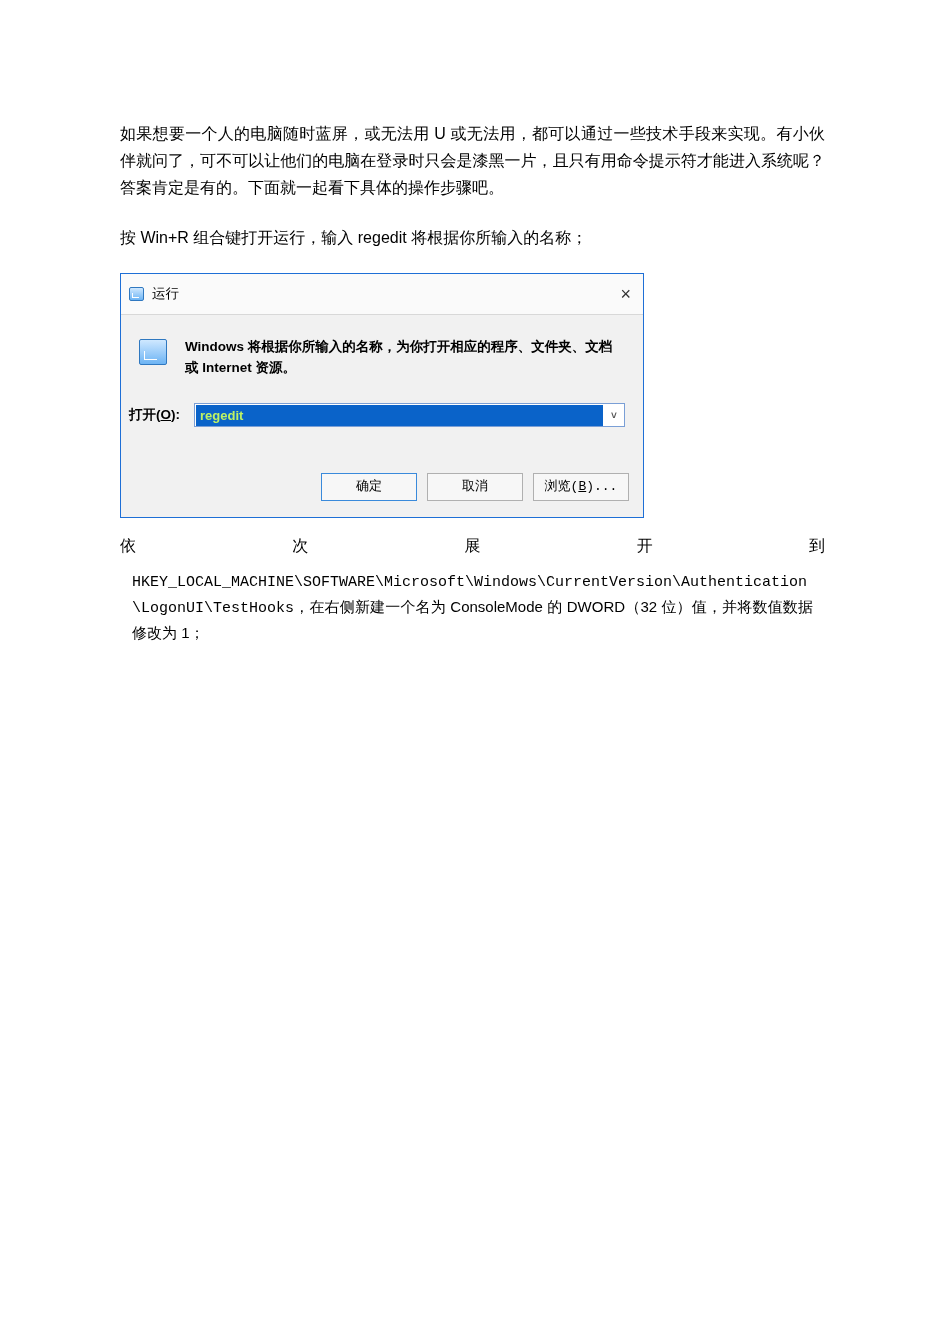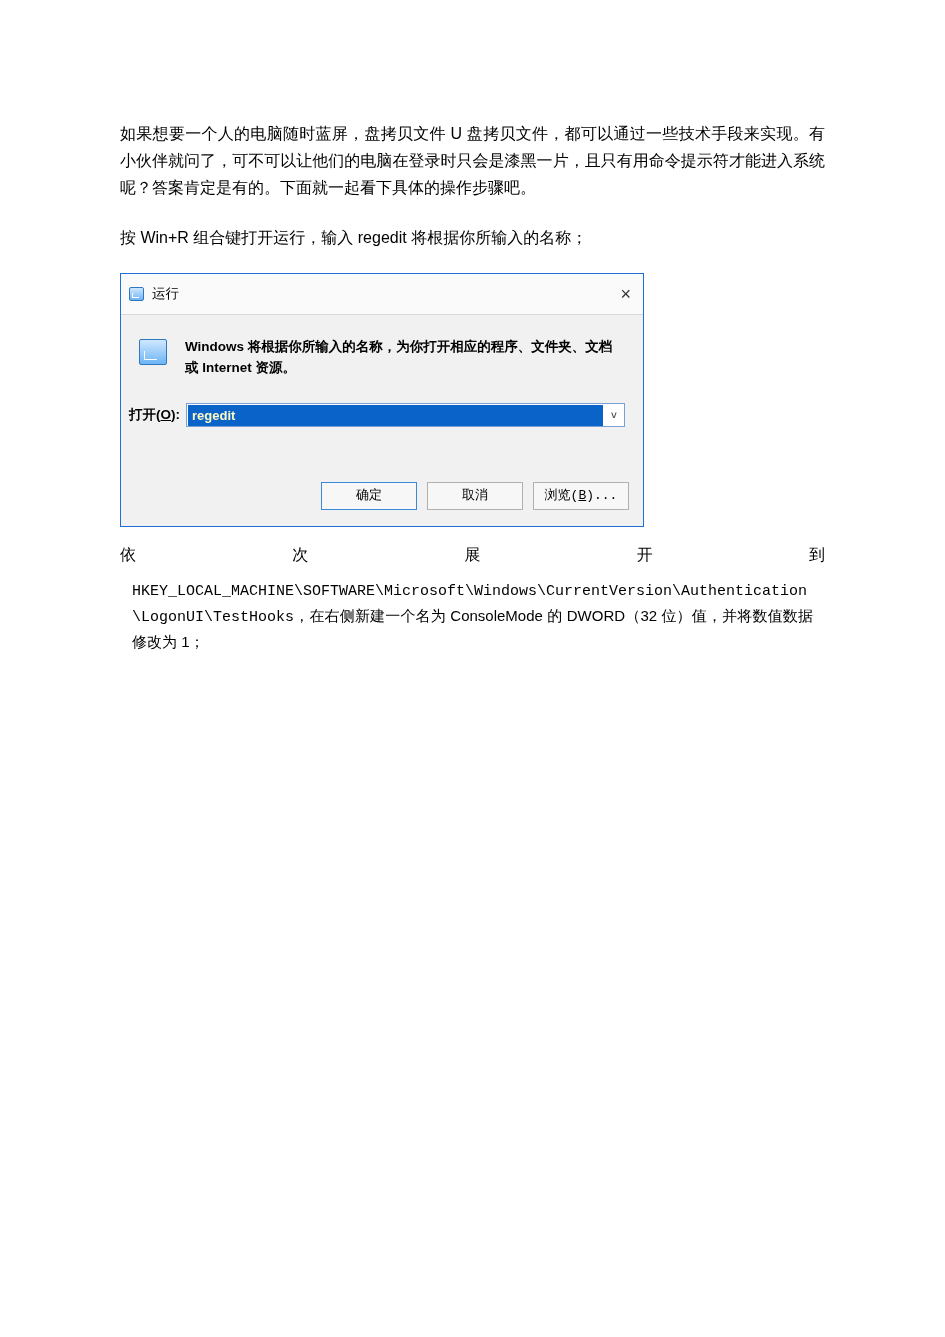--- a/index.html
+++ b/index.html
@@ -74,39 +74,39 @@
       padding-bottom: 18px;
     }
     .rd-desc-text {
       flex: 1;
       line-height: 1.55;
       padding-right: 6px;
     }
     .rd-open-row {
       display: flex;
       align-items: center;
-      gap: 6px;
-      margin: 6px 0 15px -10px;
+      gap: 14px;
+      margin: 6px 0 6px -10px;
     }
     .rd-open-label u { text-decoration: underline; }
     .rd-combo {
       flex: 1;
       position: relative;
       display: flex;
       align-items: center;
       height: 24px;
       border: 1px solid #7a9fd6;
       background: #fff;
     }
     .rd-combo-sel {
       flex: 1;
       padding: 2px 4px;
       margin: 1px;
       background: #0a63c9;
-      color: #fef9c3;
+      color: #bef264;
       font-family: Tahoma, sans-serif;
       font-size: 13px;
       line-height: 17px;
     }
     .rd-combo-caret {
       width: 20px;
       text-align: center;
       color: #555;
       font-size: 10px;
     }
@@ -149,21 +149,21 @@
       border-right: none;
     }
     .ico-run-sm::after { width: 6px; height: 4px; }
     .ico-run-lg::after { width: 12px; height: 8px; bottom: 4px; left: 4px; }
   </style>
 </head>
 <body>
 
 <div class="page">
 
-  <p class="para">如果想要一个人的电脑随时蓝屏，盘拷贝文件 U 盘拷贝文件，都可以通过一些技术手段来实现。有小伙伴就问了，可不可以让他们的电脑在登录时只会是漆黑一片，且只有用命令提示符才能进入系统呢？答案肯定是有的。下面就一起看下具体的操作步骤吧。</p>
+  <p class="para">如果想要一个人的电脑随时蓝屏，或无法用 U 或无法用，都可以通过一些技术手段来实现。有小伙伴就问了，可不可以让他们的电脑在登录时只会是漆黑一片，且只有用命令提示符才能进入系统呢？答案肯定是有的。下面就一起看下具体的操作步骤吧。</p>
 
   <p class="para">按 Win+R 组合键打开运行，输入 regedit 将根据你所输入的名称；</p>
 
   <div class="run-dialog">
     <div class="rd-title">
       <span class="ico-run-sm"></span>
       <span>运行</span>
       <span class="rd-close">×</span>
     </div>
     <div class="rd-body">

